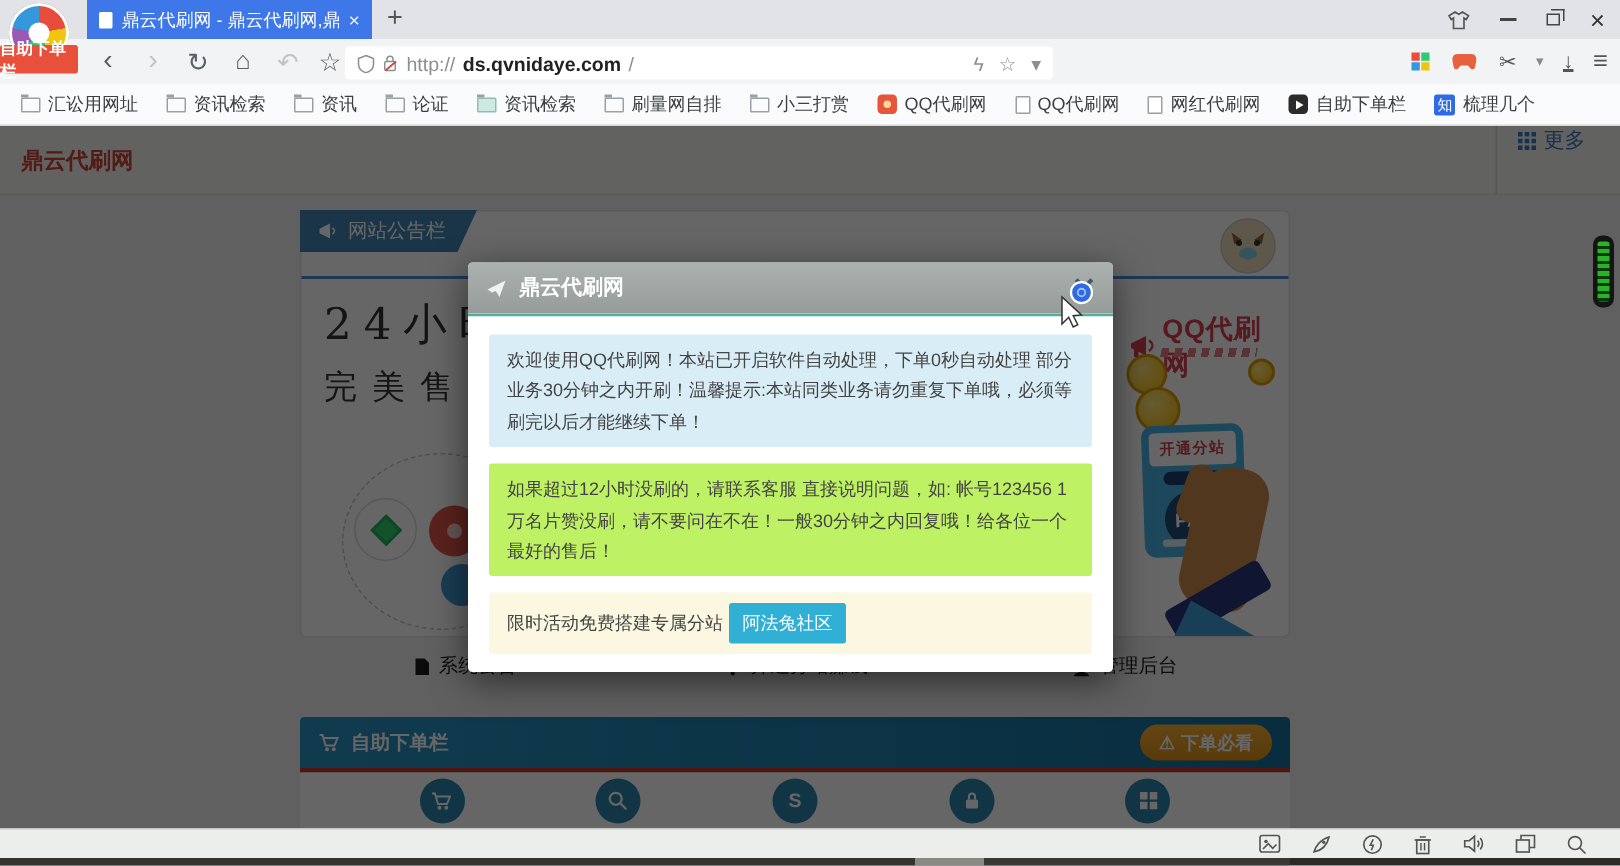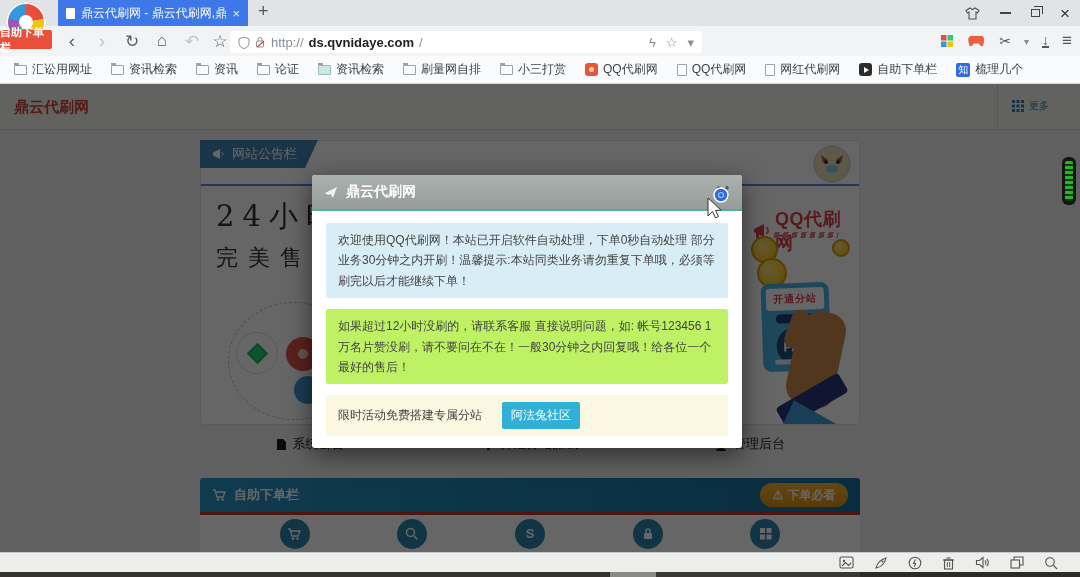--- a/index.html
+++ b/index.html
@@ -38,21 +38,21 @@
 .i-qqorange{width:13px;height:13px;border-radius:3px;background:#e8553d;position:relative;flex:none}
 .i-qqorange::after{content:"";position:absolute;inset:4px;border-radius:50%;background:#ffd9a0}
 .i-dark{width:13px;height:13px;border-radius:3px;background:#2b2b2b;position:relative;flex:none}
 .i-dark::after{content:"";position:absolute;left:5px;top:3.5px;border-left:5px solid #fff;border-top:3px solid transparent;border-bottom:3px solid transparent}
 .i-zhihu{width:14px;height:14px;background:#2f6be4;color:#fff;font-size:10px;display:flex;align-items:center;justify-content:center;border-radius:2px;flex:none}
 
 
 .site-header{position:absolute;left:0;top:84px;width:1080px;height:46px;background:#f6f5f1;border-bottom:1px solid #e0dfda}
 .brand{position:absolute;left:14px;top:98px;font-size:15px;font-weight:bold;color:#cf4436}
 .hdr-div{position:absolute;left:997px;top:84px;width:1px;height:46px;background:#d8d7d2}
-.more{position:absolute;left:1012px;top:99px;color:#3a7bbf;font-size:10px;display:flex;gap:5px;align-items:center}
+.more{position:absolute;left:1012px;top:85px;color:#3a7bbf;font-size:14px;display:flex;gap:5px;align-items:center}
 .card{position:absolute;left:200px;top:140px;width:660px;height:285px;background:#fff;border-radius:4px;border:1px solid #e2e2e2}
 .ribbon{position:absolute;left:200px;top:140px;width:118px;height:28px;background:#4285b4;clip-path:polygon(0 0,100% 0,calc(100% - 13px) 100%,0 100%);color:#fff;display:flex;gap:6px;align-items:center;padding-left:12px;font-size:13px;z-index:3}
 .card-line{position:absolute;left:201px;top:184px;width:658px;height:2px;background:#4a90d9;z-index:3}
 .h1{position:absolute;left:216px;top:197px;font-family:"DejaVu Serif",serif;font-size:29px;letter-spacing:8px;color:#333}
 .h2{position:absolute;left:216px;top:243px;font-family:"DejaVu Serif",serif;font-size:22px;letter-spacing:10px;color:#333}
 .arc{position:absolute;left:228px;top:302px;width:132px;height:118px;border:1px dashed #c2c2c2;border-radius:50%}
 .dc1{position:absolute;left:236px;top:332px;width:42px;height:42px;border-radius:50%;background:#fff;border:1px solid #ddd;display:flex;align-items:center;justify-content:center;z-index:2}
 .gem{width:15px;height:15px;background:#2ecc71;border:2px solid #27ae60;transform:rotate(45deg)}
 .dc2{position:absolute;left:286px;top:337px;width:34px;height:34px;border-radius:50%;background:#e05548;z-index:2;display:flex;align-items:center;justify-content:center}
 .dc2::after{content:"";width:10px;height:10px;border-radius:50%;background:#ffd2cd}
@@ -84,21 +84,21 @@
 
 .dim{position:absolute;left:0;top:84px;width:1080px;height:468px;background:rgba(0,0,0,.6);z-index:40}
 .modal{position:absolute;left:312px;top:175px;width:430px;z-index:50;background:#fff;border-radius:3px;box-shadow:0 6px 24px rgba(0,0,0,.55)}
 .modal-header{height:36px;background:linear-gradient(#abb1ae,#969c99);border-radius:3px 3px 0 0;display:flex;align-items:center;padding:0 12px;gap:8px;border-bottom:2px solid #4fae9e}
 .modal-title{color:#fff;font-weight:bold;font-size:14px}
 .modal-close{margin-left:auto;color:#47586e;font-size:25px;font-weight:bold;line-height:.8}
 .modal-body{padding:12px 14px 1px}
 .alert{font-size:12px;line-height:1.7;color:#444;padding:7px 12px;margin-bottom:11px;border-radius:2px}
 .alert-info{background:#d9edf7}
 .alert-danger{background:#bef264}
-.alert-warning{background:#fbf7e0;display:flex;align-items:center;gap:20px}
+.alert-warning{background:#fbf7e0;display:flex;align-items:center;gap:4px}
 .btn-cyan{display:inline-block;background:#31b0d5;color:#fff;padding:3px 9px;font-size:12px;border-radius:2px}
 .modal-footer{border-top:2px solid #4fae9e;padding:9px 12px;display:flex;justify-content:flex-end}
 .btn-ok{background:#f7f7f7;border:1px solid #c9c9c9;color:#333;font-size:13px;padding:4px 16px;border-radius:3px}
 .cursor{position:absolute;left:700px;top:186px;z-index:60}
 
 
 .statusbar{position:absolute;left:0;top:552px;width:1080px;height:20px;background:#eceeeb;border-top:1px solid #c8c8c8;display:flex;align-items:center;justify-content:flex-end;gap:20px;padding-right:22px}
 .strip{position:absolute;left:0;top:572px;width:1080px;height:5px;background:#2c2b28}
 .seg1{position:absolute;left:0;top:572px;width:610px;height:5px;background:#34332f}
 .seg2{position:absolute;left:610px;top:572px;width:46px;height:5px;background:#8a8a85}

